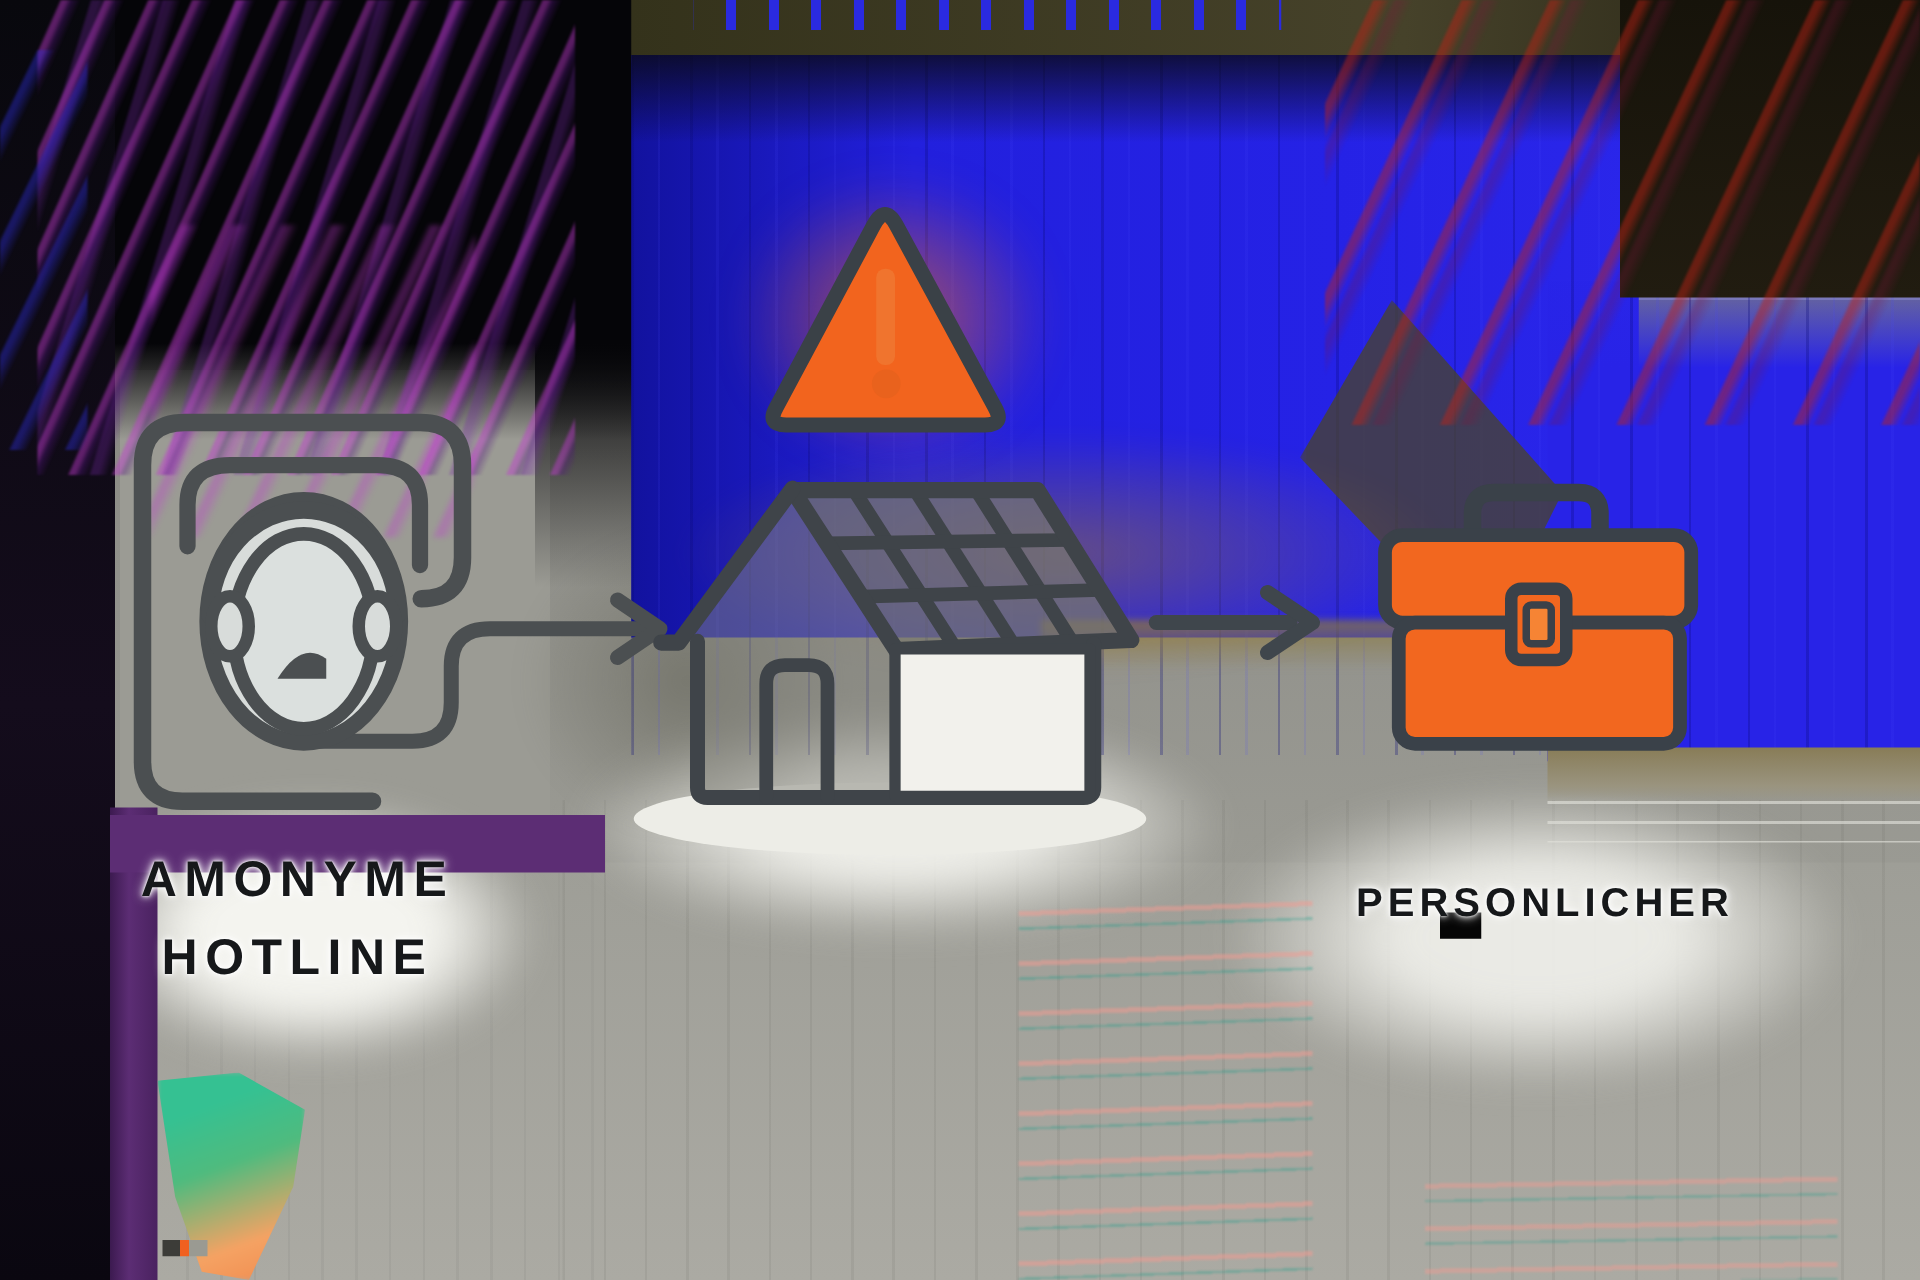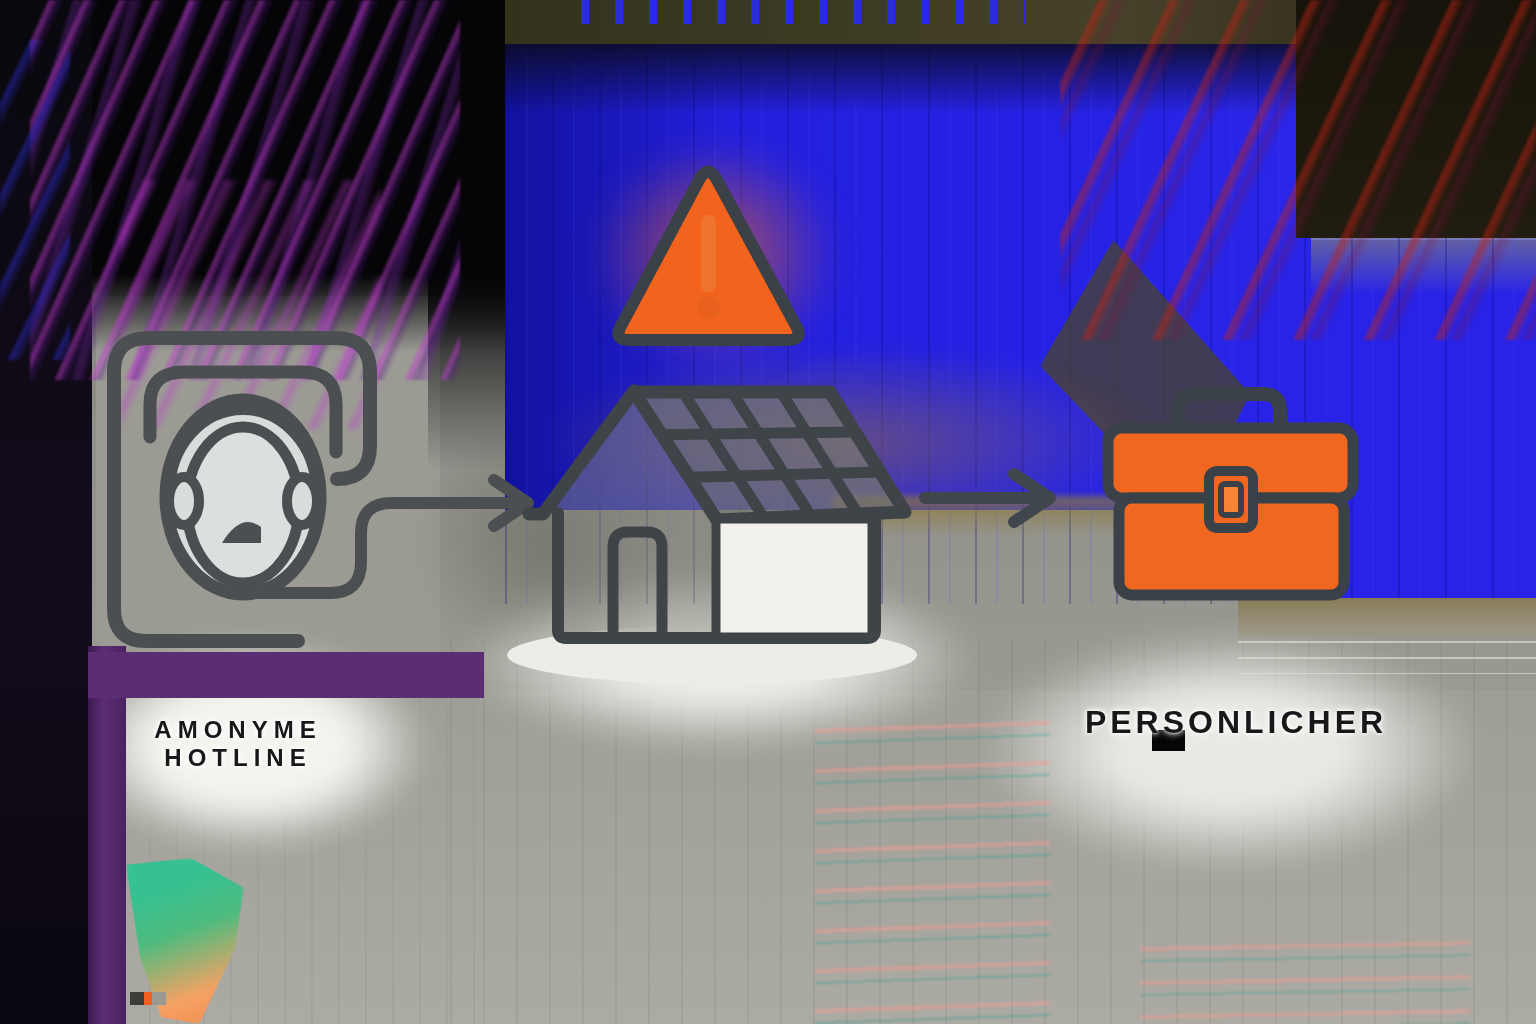--- a/index.html
+++ b/index.html
@@ -67,22 +67,22 @@
      background:repeating-linear-gradient(179deg,transparent 0 9px,rgba(242,156,146,.6) 9px 13px,transparent 13px 22px,rgba(31,158,138,.4) 22px 24px,transparent 24px 34px);}
   .teal-blob{left:126px;top:858px;width:118px;height:166px;filter:blur(2px);
      clip-path:polygon(0 4%,55% 0,100% 18%,92% 55%,62% 100%,30% 96%,12% 60%);
      background:linear-gradient(160deg,#35c192 20%,#4fbb7e 45%,#f5a263 78%,#f08a4d);}
   .glitch-dash{left:130px;top:992px;width:36px;height:13px;
      background:linear-gradient(90deg,#3c3c38 0 38%,#f06020 38% 60%,#9a9a92 60%);}
   .black-square{left:1152px;top:730px;width:33px;height:21px;background:#050505;}
   
   .label{position:absolute;color:#16181a;font-weight:bold;text-align:center;
      text-shadow:0 0 2px #fff,0 0 5px #fff,0 0 9px rgba(255,255,255,.9);}
-  .label-left{left:78px;top:716px;width:320px;font-size:24px;letter-spacing:6px;}
-  .label-left .l2{margin-top:0;}
+  .label-left{left:78px;top:682px;width:320px;font-size:40px;letter-spacing:6px;}
+  .label-left .l2{margin-top:17px;}
   .label-right{left:1006px;top:704px;width:460px;font-size:32px;letter-spacing:4px;}
   .label-right .l2{margin-top:15px;letter-spacing:3px;}
   svg{position:absolute;left:0;top:0;}
 </style>
 </head>
 <body>
 
 <div id="stage">
 
   <div class="layer mid-gray"></div>

